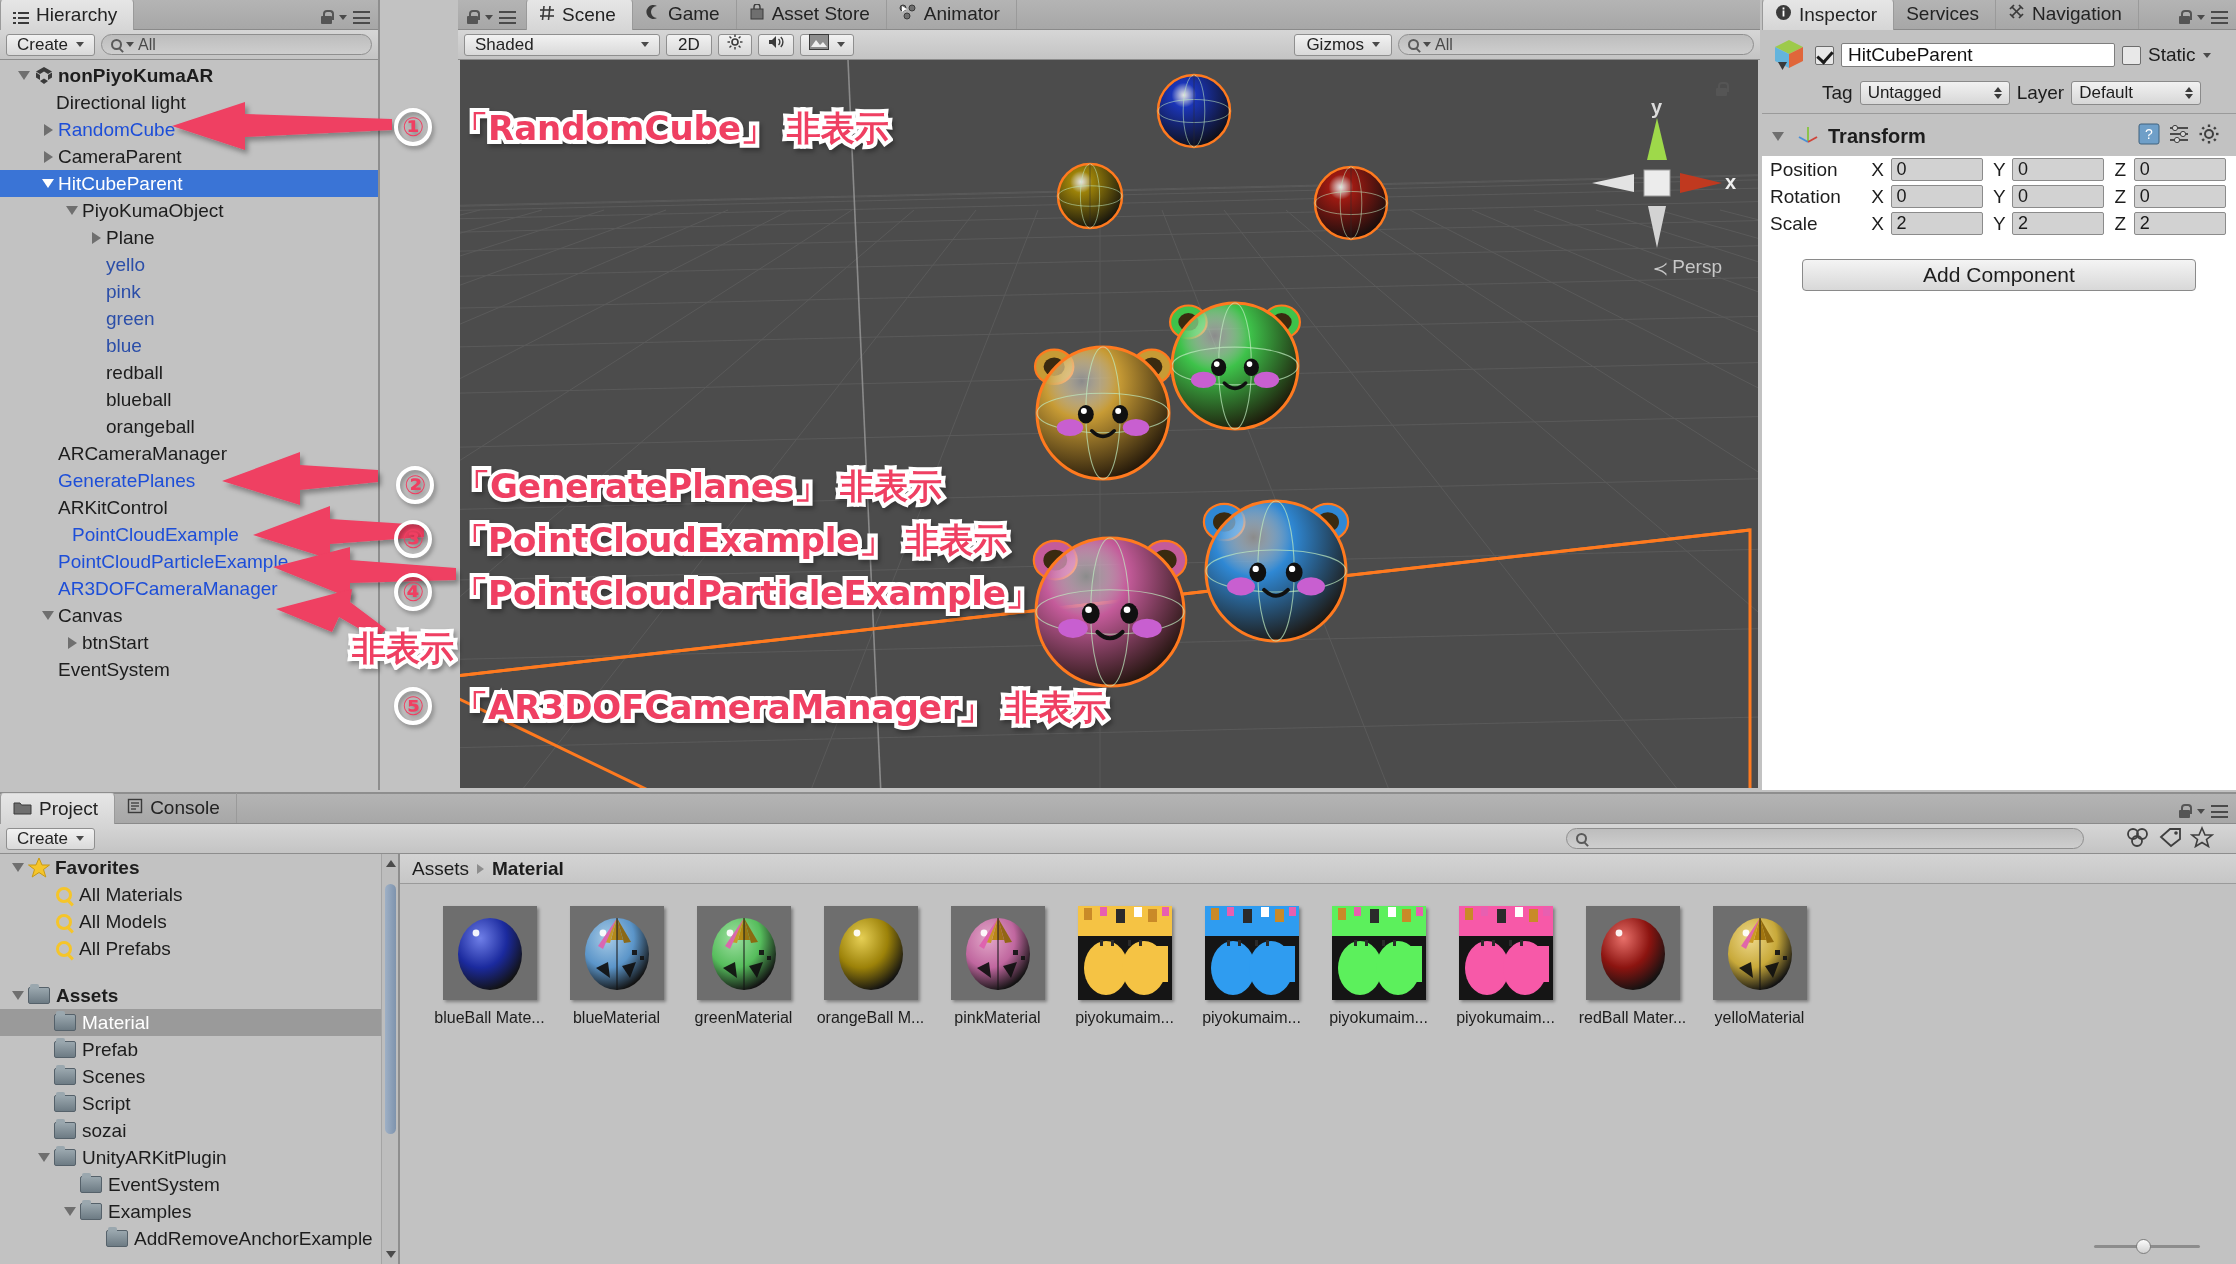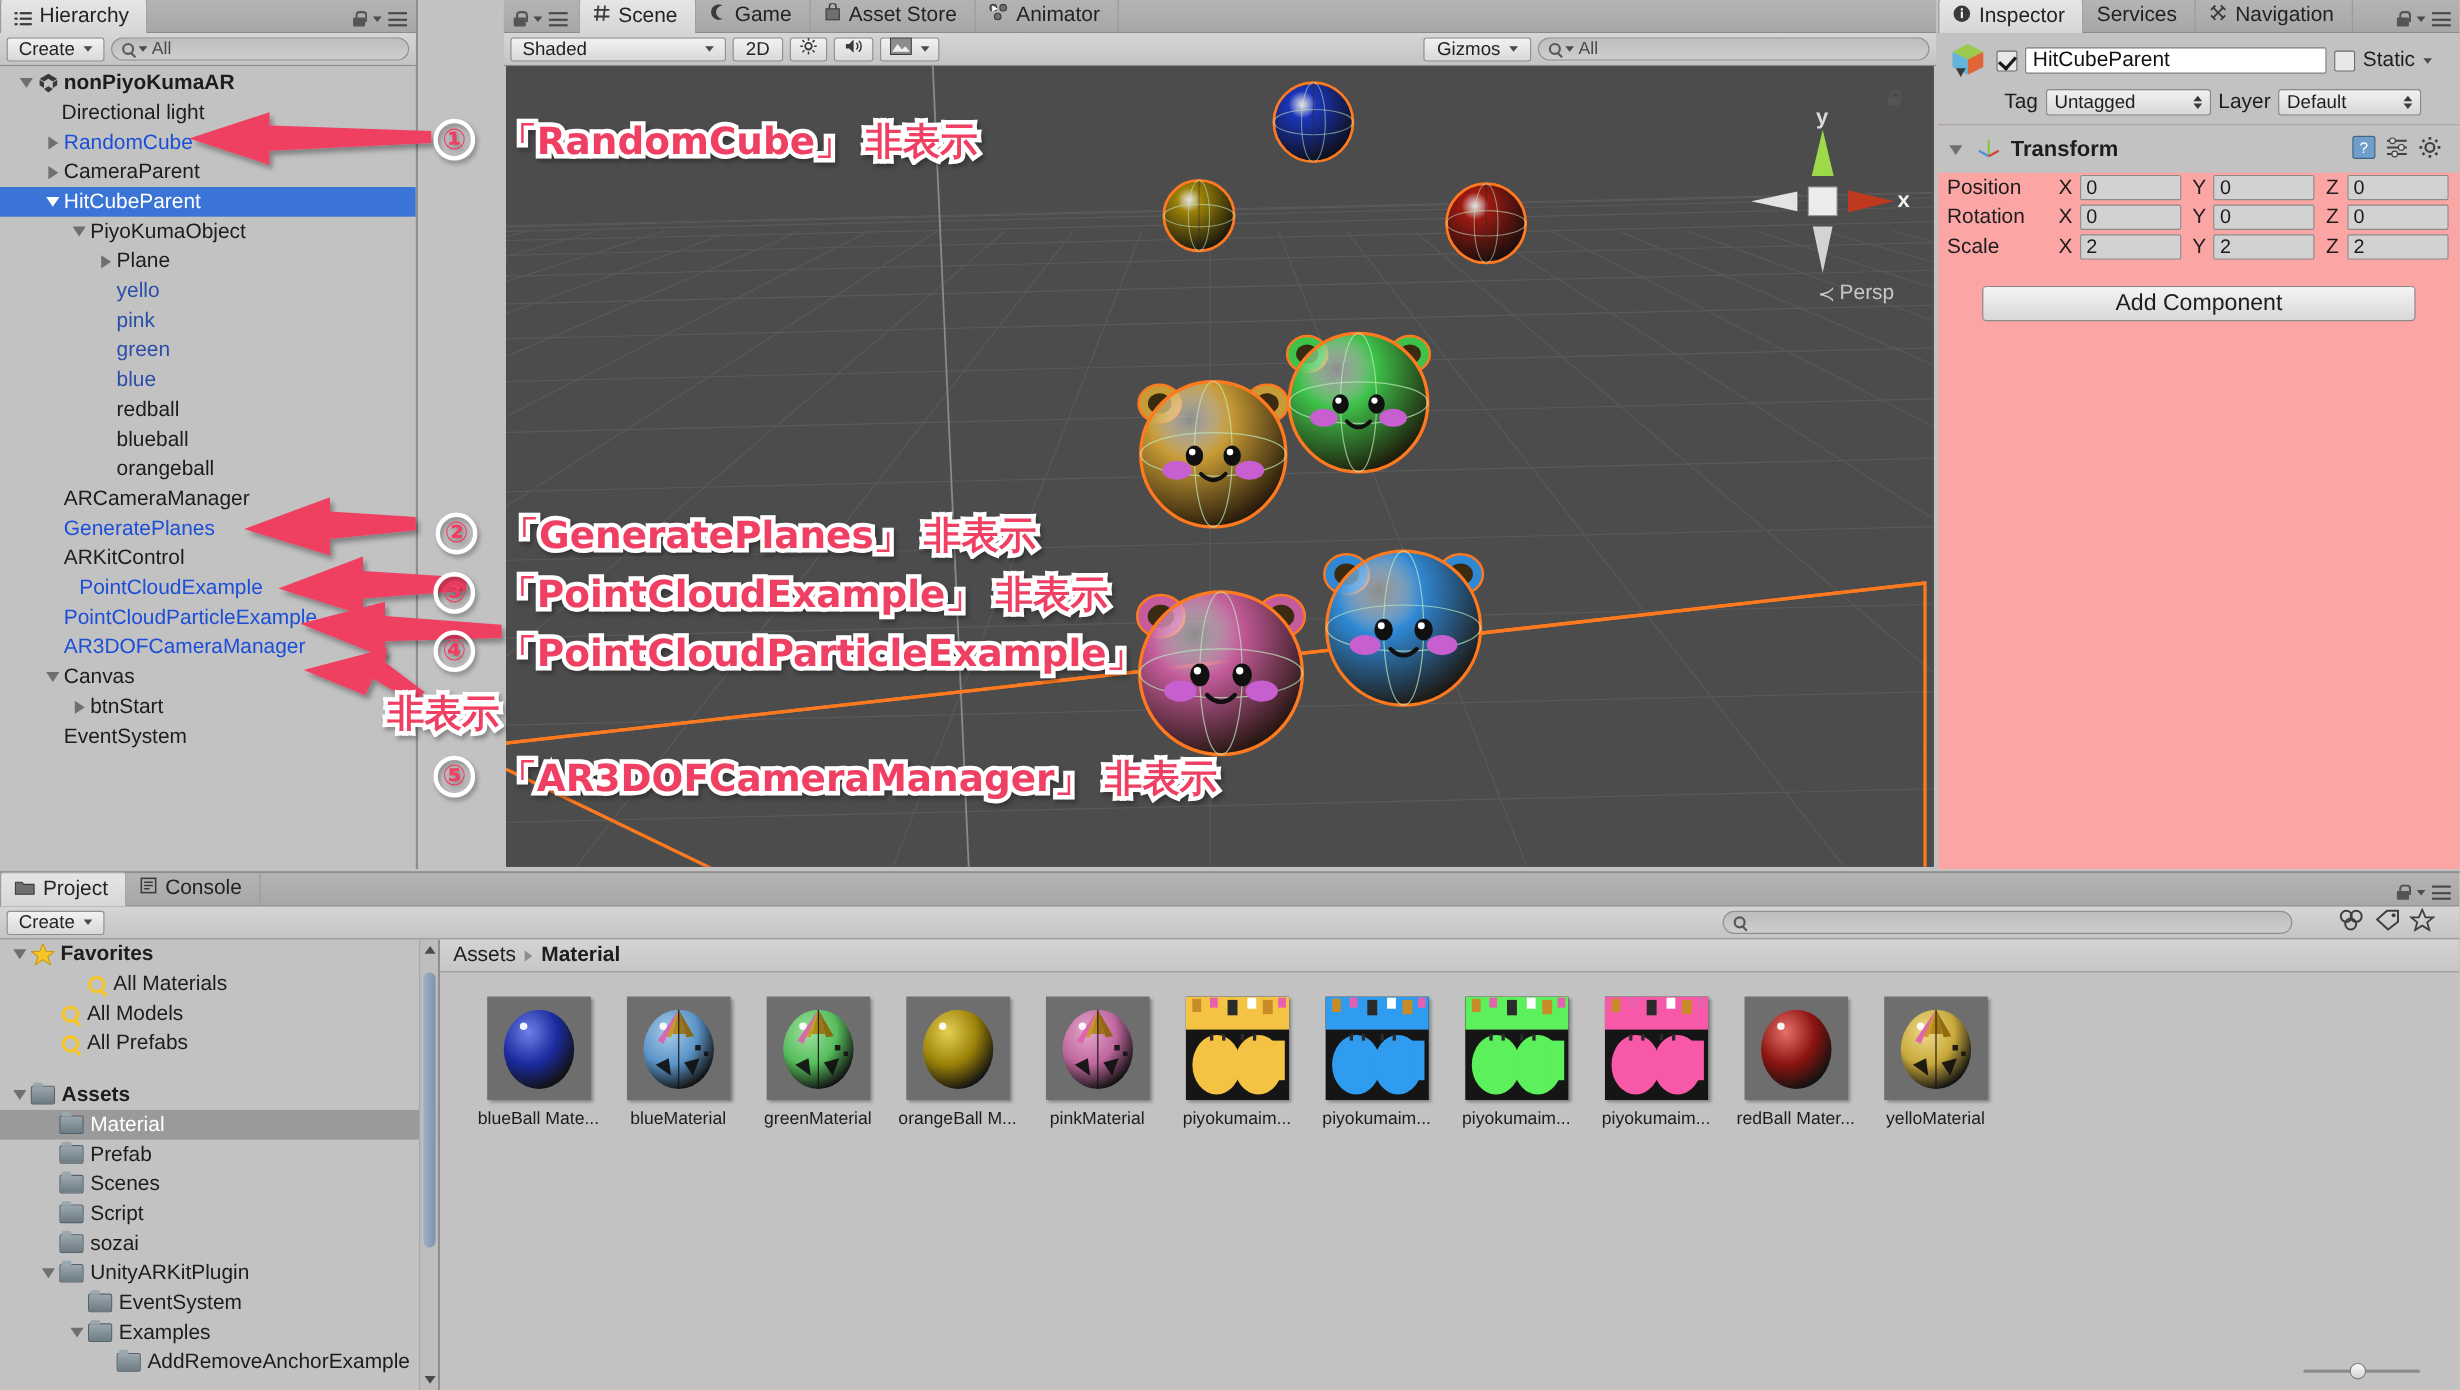--- a/index.html
+++ b/index.html
@@ -90,21 +90,21 @@
   
   #scene {
     position:absolute; left:458px; top:0; width:1302px; height:790px;
     display:flex;flex-direction:column;background:#c2c2c2;
   }
   #scene-view{flex:1;position:relative;background:#4c4c4c;overflow:hidden;margin:0 2px 2px 2px;}
   .gizmo-box{position:absolute;right:26px;top:48px;width:150px;height:150px;}
   #persp-label{position:absolute;right:36px;top:195px;color:#c8c8c8;font-size:19px;}
 
   
-  #inspector{position:absolute;left:1762px;top:0;width:474px;height:790px;background:#fca5a5;display:flex;flex-direction:column;}
+  #inspector{position:absolute;left:1762px;top:0;width:474px;height:790px;background:#ffffff;display:flex;flex-direction:column;}
   .insp-head{background:#c2c2c2;padding:6px 8px 8px 8px;border-bottom:1px solid #9a9a9a;}
   .insp-row1{display:flex;align-items:center;gap:7px;}
   .gobj-icon{width:38px;height:38px;flex:none;position:relative;}
   .chk{width:19px;height:19px;background:#e8e8e8;border:1px solid #6d6d6d;border-radius:2px;position:relative;flex:none;}
   .chk.on::after{content:"";position:absolute;left:4px;top:1px;width:7px;height:12px;border:solid #1a1a1a;border-width:0 3px 3px 0;transform:rotate(42deg);}
   .txtfield{height:24px;background:#ffffff;border:1px solid #7e7e7e;border-radius:2px;font-size:19px;color:#111;display:flex;align-items:center;padding:0 6px;}
   .statictxt{font-size:19px;color:#1d1d1d;}
   .insp-row2{display:flex;align-items:center;gap:7px;margin-top:7px;padding-left:52px;}
   .popup{height:24px;background:linear-gradient(180deg,#f2f2f2 0%,#d7d7d7 100%);border:1px solid #8a8a8a;border-radius:3px;font-size:17px;color:#1d1d1d;display:flex;align-items:center;padding:0 7px;justify-content:space-between;}
   .updown{display:flex;flex-direction:column;gap:2px;margin-left:7px;}
@@ -857,21 +857,21 @@
         <div id="proj-tree-rows">
             <div class="prow bold" style="padding-left:8px;font-weight:bold;">
               <span class="foldarrow">
                 <span class="down"></span>
               </span>
               <span class="star"><svg width="22" height="21" viewBox="0 0 22 21">
                   <polygon points="11,1 14,8 21.5,8 15.5,12.5 17.8,20 11,15.5 4.2,20 6.5,12.5 0.5,8 8,8" fill="#f5c52a" stroke="#c99a12"></polygon>
                 </svg></span>
               <span>Favorites</span>
             </div>
-            <div class="prow" style="padding-left:34px;margin-left:24px;">
+            <div class="prow" style="padding-left:34px;">
               <span class="foldarrow"></span>
               <span class="magy"></span>
               <span>All Materials</span>
             </div>
             <div class="prow" style="padding-left:34px;">
               <span class="foldarrow"></span>
               <span class="magy"></span>
               <span>All Models</span>
             </div>
             <div class="prow" style="padding-left:34px;">

